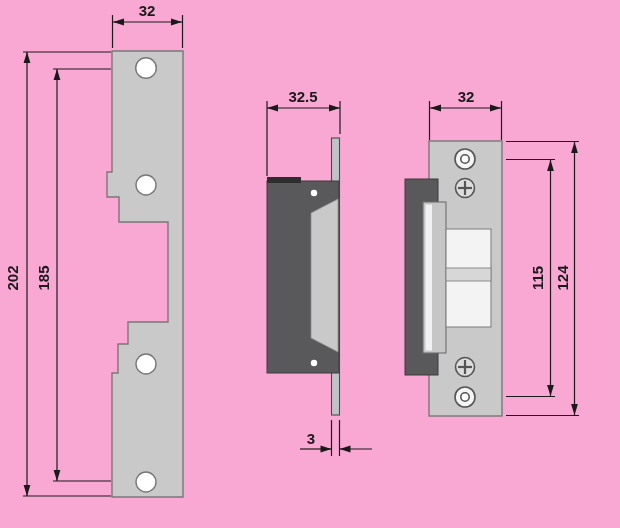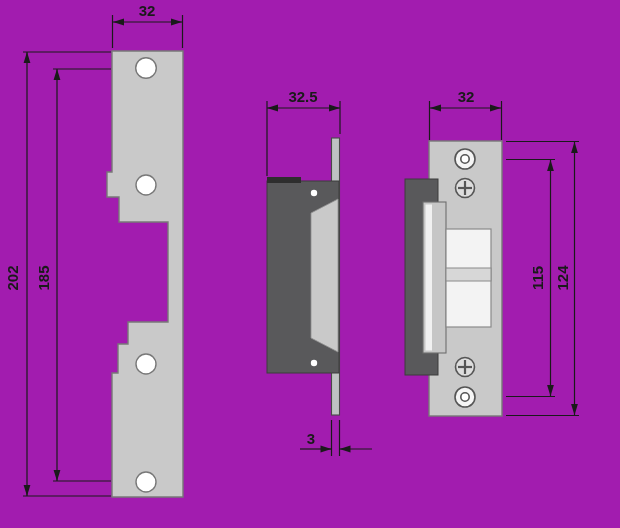--- a/index.html
+++ b/index.html
@@ -1,16 +1,16 @@
 <!DOCTYPE html>
 <html><head>
 <meta charset="utf-8">
 <style>
   html,body{margin:0;padding:0;background:#ffffff;}
-  .stage{position:relative;width:620px;height:528px;background:#a21caf;overflow:hidden;}
+  .stage{position:relative;width:620px;height:528px;background:#f9a8d4;overflow:hidden;}
   svg{position:absolute;left:0;top:0;}
   text{font-family:"Liberation Sans","DejaVu Sans",sans-serif;font-size:15px;font-weight:600;fill:#1a1a1a;}
   .dim{stroke:#1a1a1a;stroke-width:1.2;fill:none;}
   .arr{fill:#1a1a1a;stroke:none;}
   .plate{fill:#c9c9c9;stroke:#787878;stroke-width:1.4;}
   .hole{fill:#ffffff;stroke:#787878;stroke-width:1.4;}
   .body-dark{fill:#59595b;stroke:#3d3d3d;stroke-width:1;}
   .ramp{fill:#c9c9c9;stroke:#8f8f8f;stroke-width:0.8;}
   .strip-side{fill:#bfc3c3;stroke:#4a4a4a;stroke-width:1.1;}
   .strip-right{fill:#c6c6c6;stroke:#6e6e6e;stroke-width:1.1;}

